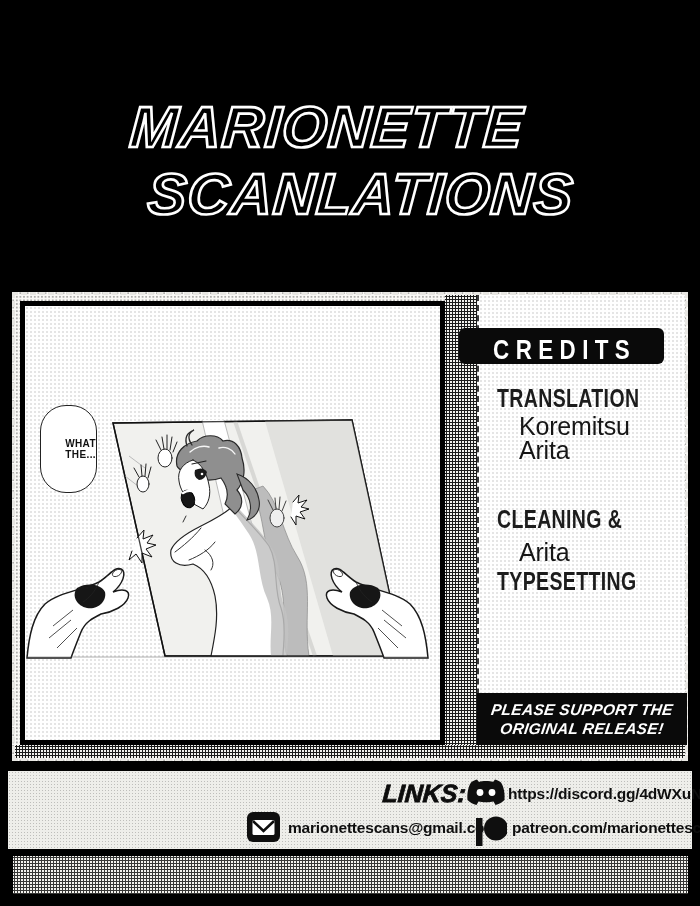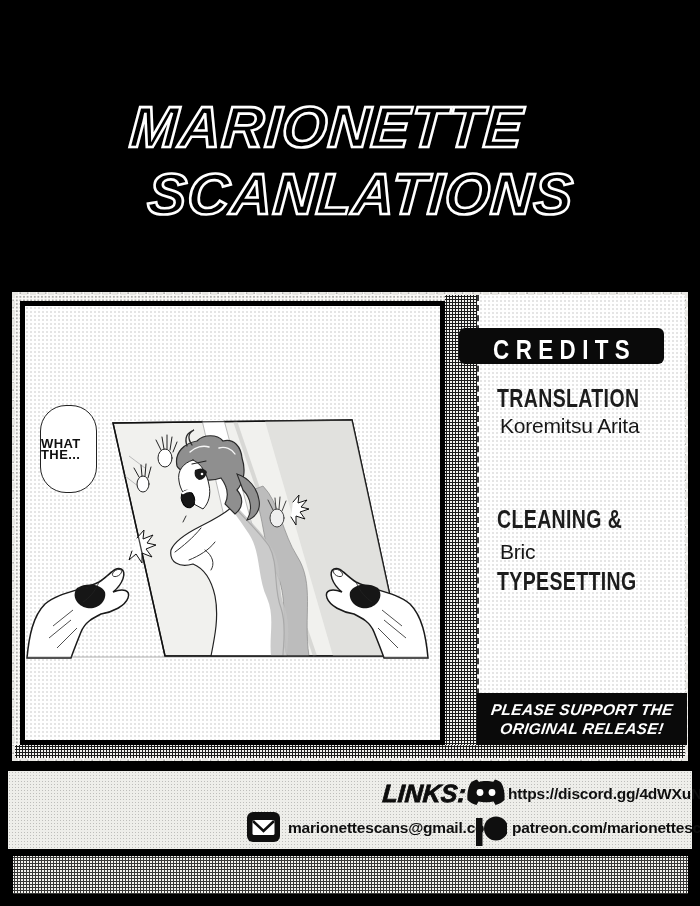--- a/index.html
+++ b/index.html
@@ -49,22 +49,22 @@
   .sheet-inner{position:absolute;inset:2px;border:3px dashed #e8e7e3;}
   
   .manga-panel{
     position:absolute;left:5px;top:6px;width:425px;height:444px;
     border:5px solid #000;
   }
   .manga-panel svg{position:absolute;left:0;top:0;}
   .speech-bubble{
     position:absolute;left:15px;top:99px;width:57px;height:88px;
     background:#fff;border:1.5px solid #222;border-radius:26px;
-    text-align:left;padding-top:32px;
-    font-size:13px;font-weight:700;line-height:11px;letter-spacing:.4px;color:#111;
+    text-align:right;padding-top:32px;
+    font-size:10px;font-weight:700;line-height:11px;letter-spacing:.4px;color:#111;
   }
   .divider-strip{position:absolute;left:430px;top:0;width:32px;height:463px;}
   
   .credits-col{
     position:absolute;left:462px;top:0;width:208px;height:450px;
     border-left:2px dashed #3a3a3a;
   }
   .credits-header-box{
     position:absolute;left:-20px;top:33px;width:205px;height:36px;
     background:#0a0a0a;border-radius:6px;text-align:center;
@@ -75,21 +75,21 @@
     padding-left:8px;
   }
   .role-label{
     position:absolute;left:18px;font-weight:700;font-size:26px;line-height:31px;
     color:#1c1c1c;letter-spacing:.5px;white-space:pre-line;
     transform:scaleX(.75);transform-origin:left top;
   }
   .role-translation{top:88px;}
   .role-cleaning{top:178px;}
   .credit-name{
-    position:absolute;left:21px;font-size:21px;line-height:24px;color:#161616;
+    position:absolute;left:40px;font-size:25px;line-height:24px;color:#161616;
     letter-spacing:-.2px;
   }
   .name-translation{top:119px;}
   .name-cleaning{top:245px;}
   .support-banner{
     position:absolute;left:-2px;top:398px;width:210px;height:52px;
     background:#0a0a0a;text-align:center;padding-top:7px;
   }
   .support-line{
     font-style:italic;font-weight:700;font-size:15.5px;line-height:19px;
@@ -202,21 +202,21 @@
       <div class="credits-col ht-faint">
         <div class="credits-header-box">
           <span class="credits-header-label">CREDITS</span>
         </div>
         <div class="role-label role-translation">TRANSLATION</div>
         <div class="credit-name name-translation">Koremitsu Arita</div>
         <div class="role-label role-cleaning">
           <div>CLEANING &amp;</div>
           <div>TYPESETTING</div>
         </div>
-        <div class="credit-name name-cleaning">Bric</div>
+        <div class="credit-name name-cleaning">Arita</div>
         <div class="support-banner">
           <div class="support-line">PLEASE SUPPORT THE</div>
           <div class="support-line">ORIGINAL RELEASE!</div>
         </div>
       </div>
 
       <div class="bottom-band ht-dense"></div>
     </div>
   </div>
 

